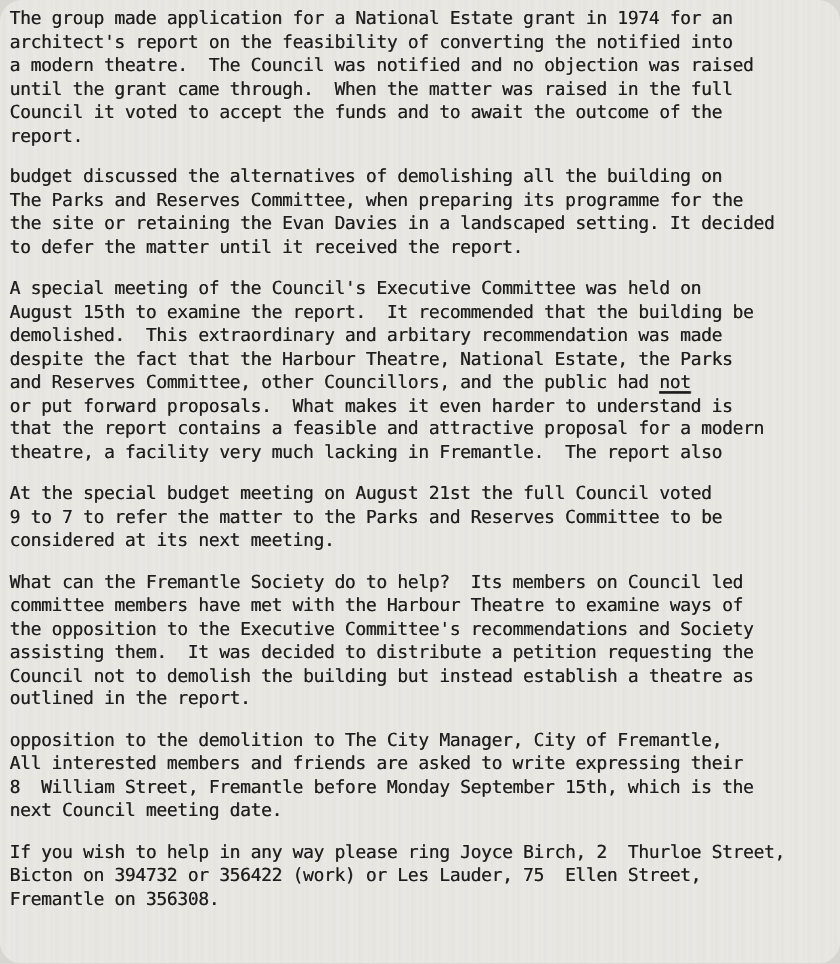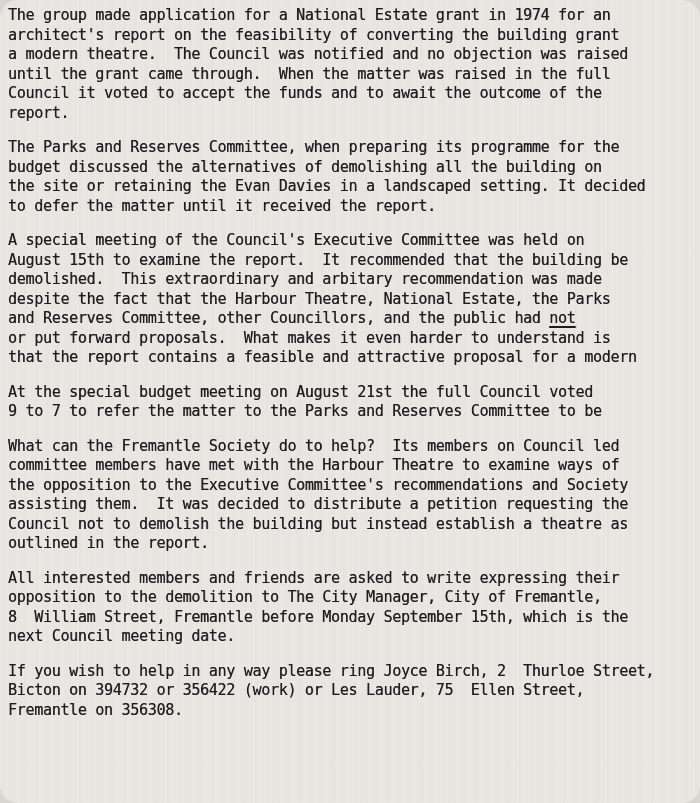--- a/index.html
+++ b/index.html
@@ -39,56 +39,58 @@
     margin-top: 18px;
   }
 </style>
 </head>
 <body>
 
 <div class="page" style="color: rgb(29, 29, 29);">
   <div>
       <div class="para">
         <div class="line">The group made application for a National Estate grant in 1974 for an</div>
-        <div class="line">architect's report on the feasibility of converting the building grant</div>
+        <div class="line">architect's report on the feasibility of converting the notified into</div>
         <div class="line">a modern theatre.  The Council was notified and no objection was raised</div>
         <div class="line">until the grant came through.  When the matter was raised in the full</div>
         <div class="line">Council it voted to accept the funds and to await the outcome of the</div>
         <div class="line">report.</div>
       </div>
       <div class="para">
+        <div class="line">budget discussed the alternatives of demolishing all the building on</div>
         <div class="line">The Parks and Reserves Committee, when preparing its programme for the</div>
-        <div class="line">budget discussed the alternatives of demolishing all the building on</div>
         <div class="line">the site or retaining the Evan Davies in a landscaped setting. It decided</div>
         <div class="line">to defer the matter until it received the report.</div>
       </div>
       <div class="para">
         <div class="line">A special meeting of the Council's Executive Committee was held on</div>
         <div class="line">August 15th to examine the report.  It recommended that the building be</div>
         <div class="line">demolished.  This extraordinary and arbitary recommendation was made</div>
         <div class="line">despite the fact that the Harbour Theatre, National Estate, the Parks</div>
         <div class="line">and Reserves Committee, other Councillors, and the public had <u>not</u></div>
         <div class="line">or put forward proposals.  What makes it even harder to understand is</div>
         <div class="line">that the report contains a feasible and attractive proposal for a modern</div>
+        <div class="line">theatre, a facility very much lacking in Fremantle.  The report also</div>
       </div>
       <div class="para">
         <div class="line">At the special budget meeting on August 21st the full Council voted</div>
         <div class="line">9 to 7 to refer the matter to the Parks and Reserves Committee to be</div>
+        <div class="line">considered at its next meeting.</div>
       </div>
       <div class="para">
         <div class="line">What can the Fremantle Society do to help?  Its members on Council led</div>
         <div class="line">committee members have met with the Harbour Theatre to examine ways of</div>
         <div class="line">the opposition to the Executive Committee's recommendations and Society</div>
         <div class="line">assisting them.  It was decided to distribute a petition requesting the</div>
         <div class="line">Council not to demolish the building but instead establish a theatre as</div>
         <div class="line">outlined in the report.</div>
       </div>
       <div class="para">
+        <div class="line">opposition to the demolition to The City Manager, City of Fremantle,</div>
         <div class="line">All interested members and friends are asked to write expressing their</div>
-        <div class="line">opposition to the demolition to The City Manager, City of Fremantle,</div>
         <div class="line">8  William Street, Fremantle before Monday September 15th, which is the</div>
         <div class="line">next Council meeting date.</div>
       </div>
       <div class="para">
         <div class="line">If you wish to help in any way please ring Joyce Birch, 2  Thurloe Street,</div>
         <div class="line">Bicton on 394732 or 356422 (work) or Les Lauder, 75  Ellen Street,</div>
         <div class="line">Fremantle on 356308.</div>
       </div>
     </div>
 </div>

